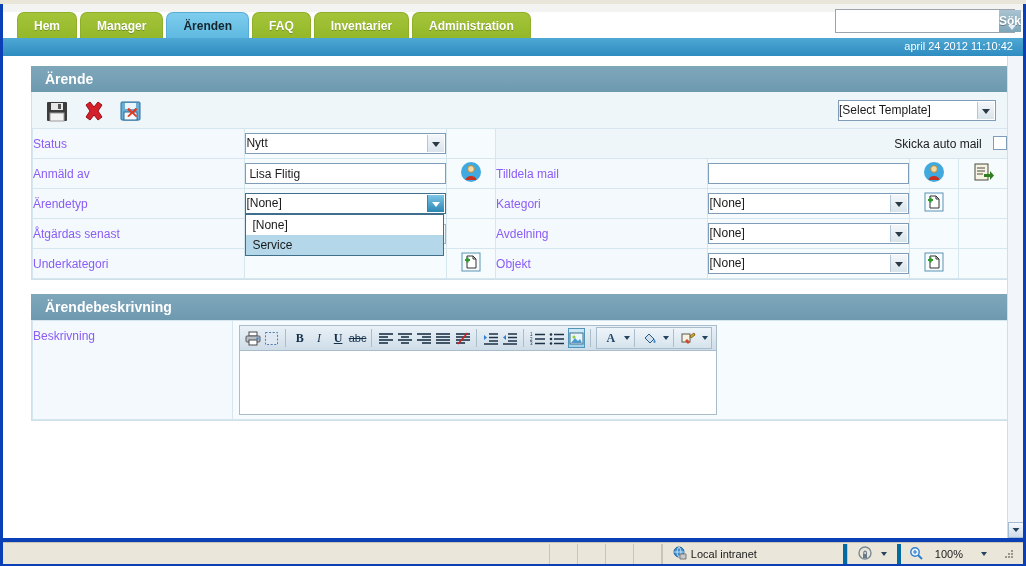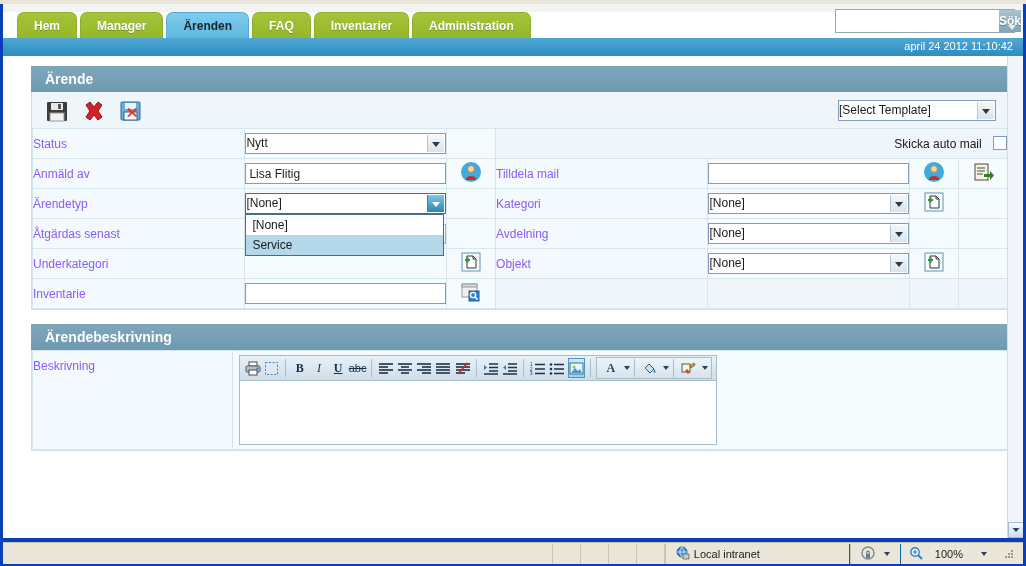--- a/index.html
+++ b/index.html
@@ -131,21 +131,21 @@
   .vbtn { width:16px; height:16px; background:linear-gradient(#f6fafd,#cfdcea);
           border:1px solid #a3bcd3; cursor:pointer; position:relative; }
   .vbtn.bot { position:absolute; bottom:0; }
 
   
   .statusbar { position:absolute; left:3px; bottom:6px; width:1020px; height:22px;
                background:#eae7da; border-top:1px solid #c9c5b5;
                display:flex; align-items:center; font-size:11px; color:#1a1a1a; }
   .scell { height:20px; border-right:1px solid #c9c5b5; }
   .szone { display:flex; align-items:center; gap:4px; padding:0 10px;
-           border-left:1px solid #c9c5b5; border-right:1px solid #0369a1; height:20px; }
+           border-left:1px solid #c9c5b5; border-right:4px solid #0369a1; height:20px; }
   .szoom { display:flex; align-items:center; gap:12px; padding:0 8px; height:20px; }
   .grip { width:12px; height:12px; margin-left:4px; }
 
   .icoimg { display:inline-block; vertical-align:middle; }
 </style>
 </head>
 <body>
 
 <div id="window">
   <div id="client">
@@ -360,41 +360,20 @@
                     <rect x="1" y="1" width="18" height="18" fill="#f6fbfd" stroke="#5b93b5"></rect>
                     <path d="M6 4 h6 l3 3 v9 H6 Z" fill="#fff" stroke="#333"></path>
                     <path d="M12 4 v3 h3" fill="none" stroke="#333"></path>
                     <path d="M4 8 h5 M6.5 5.5 v5" stroke="#2f9b2f" stroke-width="2.2"></path>
                   </svg>
                 </span>
               </td>
               <td class="icn"></td>
             </tr>
 
-            <tr>
-              <td class="lbl">Inventarie</td>
-              <td class="fld">
-                <input class="txt" value="" style="">
-              </td>
-              <td class="icn">
-                <span class="icoimg">
-                  <svg width="22" height="20" viewBox="0 0 22 20">
-                    <rect x="2" y="2" width="15" height="13" fill="#f0f0f0" stroke="#9a9a9a"></rect>
-                    <rect x="2" y="2" width="15" height="3" fill="#d8d8d8" stroke="#9a9a9a"></rect>
-                    <rect x="9" y="9" width="10" height="10" fill="#2f7fd0" stroke="#1a5c9e"></rect>
-                    <circle cx="13" cy="13" r="2.6" fill="none" stroke="#fff" stroke-width="1.4"></circle>
-                    <line x1="15" y1="15" x2="17.5" y2="17.5" stroke="#fff" stroke-width="1.6"></line>
-                  </svg>
-                </span>
-              </td>
-              <td style="background:#eef6fa !important;"></td>
-              <td style="background:#eef6fa !important;"></td>
-              <td class="icn" style="background:#eef6fa !important;"></td>
-              <td class="icn" style="background:#eef6fa !important;"></td>
-            </tr>
           </tbody>
             </table>
         </div>
 
         <div class="desc">
           <div class="sechead">
             <span>Ärendebeskrivning</span>
           </div>
           <div class="panel" style="padding:0;">
             <table class="formgrid">

